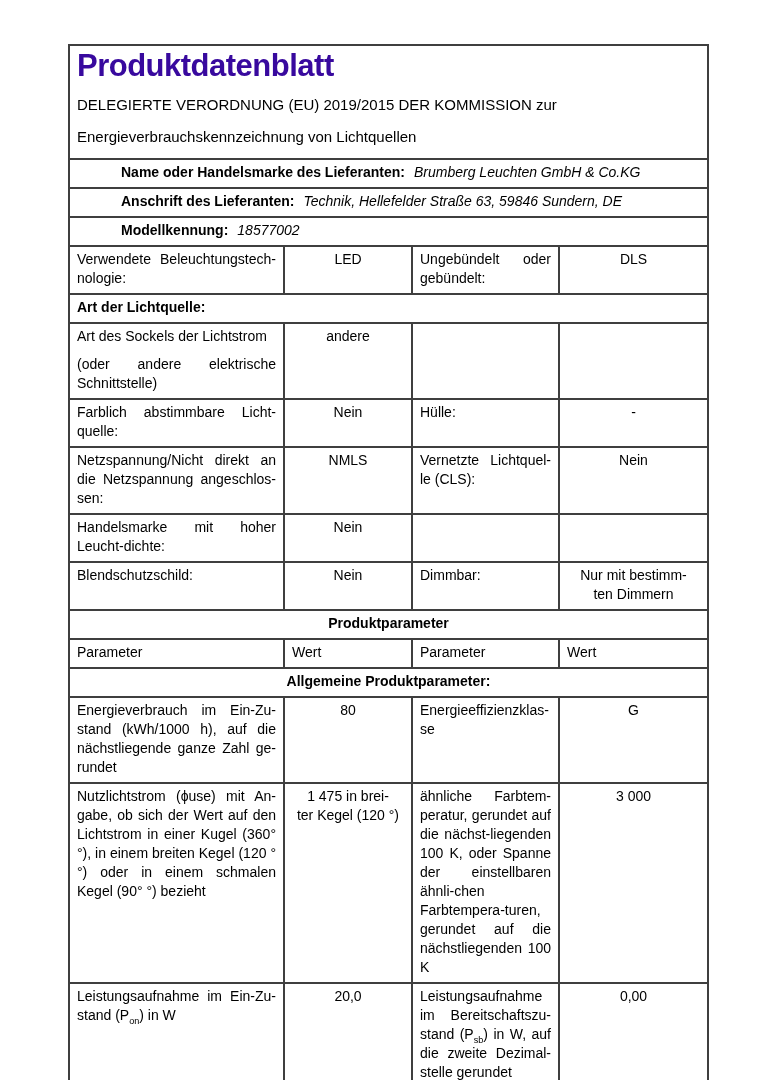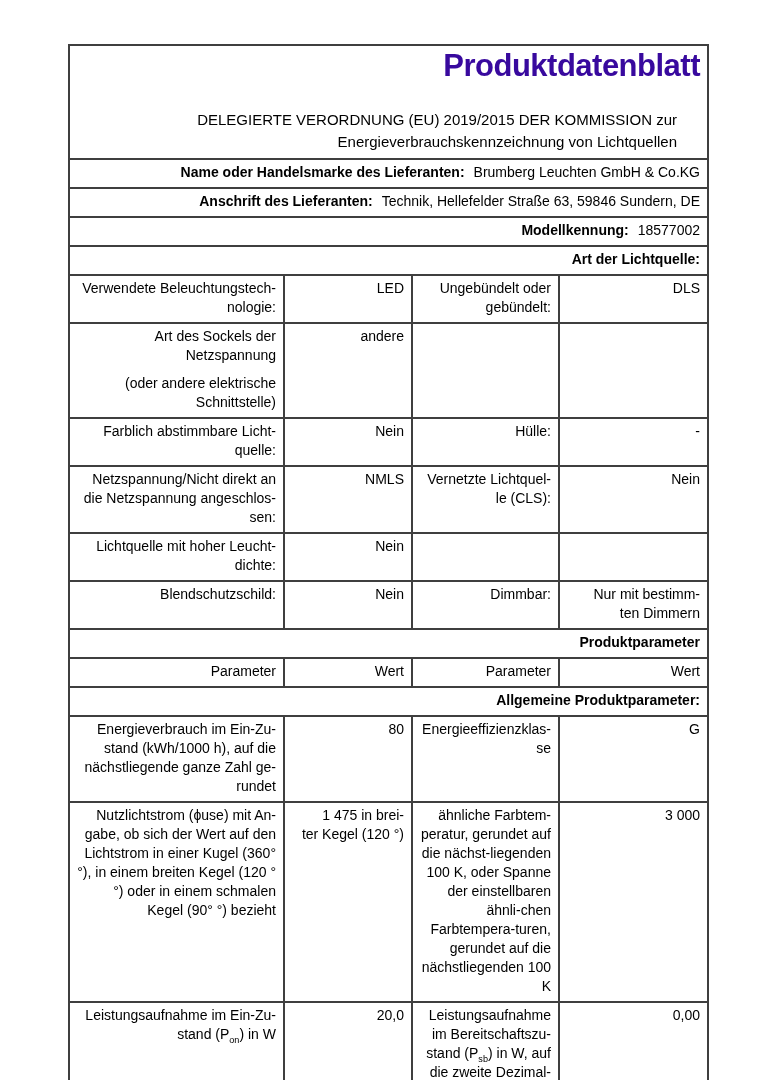--- a/index.html
+++ b/index.html
@@ -24,41 +24,40 @@
     width: 639px;
     margin: 44px 0 0 68px;
   }
   table.doc td {
     border: 2px solid #3f3f3f;
     vertical-align: top;
     padding: 3px 7px 5px 7px;
     font-size: 14px;
     line-height: 19px;
     word-wrap: break-word;
-    text-align: right;
   }
   
   td.header-cell { padding: 9px 12px 10px 11px; }
   .doc-title {
     color: #38099E;
     font-size: 31px;
     line-height: 34px;
     font-weight: bold;
     letter-spacing: -0.5px;
   }
   .regulation {
-    margin-top: 26px;
+    margin-top: 6px;
     font-size: 15px;
-    line-height: 22px;
+    line-height: 32px;
     max-width: 600px;
   }
   
   td.label-row { padding: 8px 11px 10px 11px; font-size: 14.5px; }
   .lbl { font-weight: bold; margin-left: 44px; }
-  .lbl-val { margin-left: 9px; }
+  .lbl-val { margin-left: 9px; font-style: italic; }
   
   td.section-head { padding: 5px 11px 6px 11px; font-weight: bold; font-size: 14.5px; }
   
   td.center-head { text-align: center; font-weight: bold; padding: 1px 7px 3px 7px; font-size: 14.5px; }
   
   td.p { text-align: justify; }
   td.p.jlast { text-align-last: justify; }
   .para2 { margin-top: 9px; }
   
   td.v { text-align: center; white-space: pre-line; }
@@ -101,33 +100,33 @@
       </td>
     </tr>
 
     <tr>
       <td class="label-row" colspan="4">
         <span class="lbl">Modellkennung:</span><span class="lbl-val">18577002</span>
       </td>
     </tr>
 
     <tr>
-      <td class="section-head" colspan="4">Art der Lichtquelle:</td>
-    </tr>
-
-    <tr>
       <td class="p">Verwendete Beleuchtungstech-nologie:</td>
       <td class="v">LED</td>
       <td class="p">Ungebündelt oder gebündelt:</td>
       <td class="v">DLS</td>
     </tr>
 
     <tr>
+      <td class="section-head" colspan="4">Art der Lichtquelle:</td>
+    </tr>
+
+    <tr>
       <td class="p">
-        <div>Art des Sockels der Netzspannung</div>
+        <div>Art des Sockels der Lichtstrom</div>
         <div class="para2">(oder andere elektrische Schnittstelle)</div>
       </td>
       <td class="v">andere</td>
       <td class="p"></td>
       <td class="v"></td>
     </tr>
 
     <tr>
       <td class="p">Farblich abstimmbare Licht-quelle:</td>
       <td class="v">Nein</td>
@@ -136,21 +135,21 @@
     </tr>
 
     <tr>
       <td class="p">Netzspannung/Nicht direkt an die Netzspannung angeschlos-sen:</td>
       <td class="v">NMLS</td>
       <td class="p">Vernetzte Lichtquel-le (CLS):</td>
       <td class="v">Nein</td>
     </tr>
 
     <tr>
-      <td class="p">Lichtquelle mit hoher Leucht-dichte:</td>
+      <td class="p">Handelsmarke mit hoher Leucht-dichte:</td>
       <td class="v">Nein</td>
       <td class="p"></td>
       <td class="v"></td>
     </tr>
 
     <tr>
       <td class="p">Blendschutzschild:</td>
       <td class="v">Nein</td>
       <td class="p">Dimmbar:</td>
       <td class="v">Nur mit bestimm-

